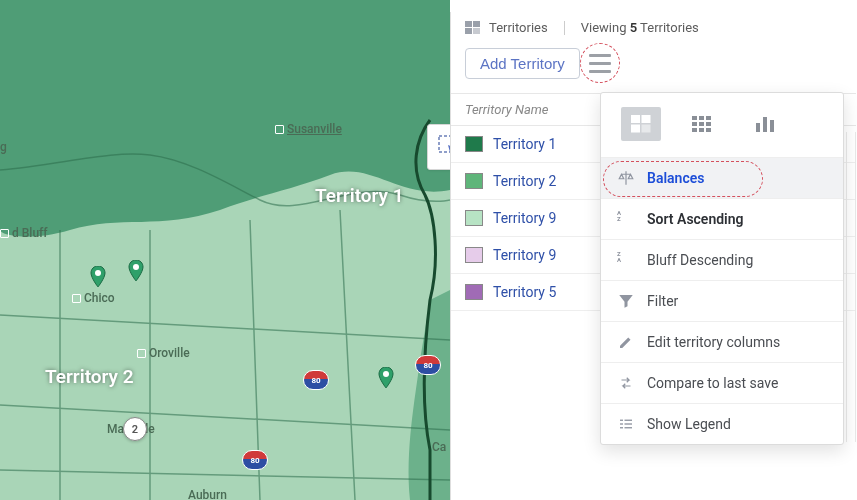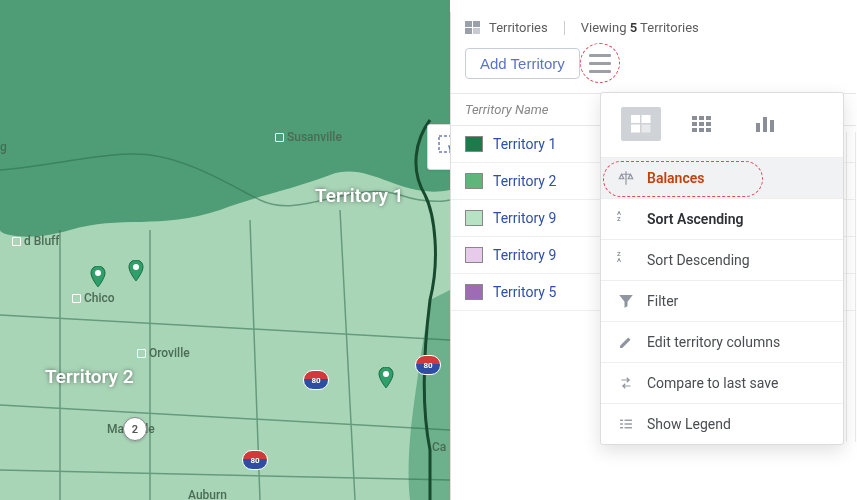--- a/index.html
+++ b/index.html
@@ -23,21 +23,21 @@
   .burger-ring { position:absolute; inset:0; border:1.5px dashed #d4505d; border-radius:50%; }
   .th-row { border-top:1px solid #e7e7e7; border-bottom:1px solid #e7e7e7; padding:8px 14px; font-size:13px; font-style:italic; color:#888; }
   .terr-row { display:flex; align-items:center; gap:10px; padding:10px 14px; border-bottom:1px solid #eee; font-size:14px; color:#2f50a8; }
   .swatch { width:16px; height:14px; border:1px solid #888; flex:0 0 16px; }
   .terr-row .extra { margin-left:auto; display:flex; gap:6px; color:#888; }
   .menu-pop { position:absolute; top:80px; right:12px; width:242px; background:#fff; border:1px solid #dcdcdc; border-radius:3px; box-shadow:0 6px 18px rgba(0,0,0,.12); }
   .view-row { display:flex; gap:22px; padding:14px 20px 16px 20px; border-bottom:1px solid #eee; }
   .view-btn { width:40px; height:34px; background:#fff; display:flex; align-items:center; justify-content:center; border-radius:2px; color:#8a8f97; }
   .view-btn.active { background:#cfd2d6; color:#fff; }
   .m-item { display:flex; align-items:center; gap:12px; padding:11px 16px; font-size:14px; color:#4a4d52; border-bottom:1px solid #eee; position:relative; }
-  .m-item.selected { background:#f1f2f4; font-weight:600; color:#c2410c; }
+  .m-item.selected { background:#f1f2f4; font-weight:600; color:#1d4ed8; }
   .m-item.selected .pill { position:absolute; left:2px; top:3px; width:158px; height:34px; border:1.5px dashed #d4505d; border-radius:20px; pointer-events:none; }
   .m-item svg, .m-item .ico-txt { width:18px; height:18px; flex:0 0 18px; color:#9095a0; fill:#9095a0; }
   .ico-txt { display:flex; flex-direction:column; font-size:6px; font-weight:700; line-height:1; color:#9095a0; }
   .pan-border { position:absolute; right:0; top:120px; width:8px; height:310px; border-left:1px solid #e9e9e9; border-right:1px solid #e9e9e9; }
 </style>
 </head>
 <body>
 
 <div class="map-area">
   <svg class="map-bg" width="450" height="500">
@@ -48,22 +48,22 @@
       <path d="M0,170 C60,165 110,150 150,155 C190,160 230,185 260,200 C300,220 350,180 400,195 C430,205 450,200 450,200"></path>
       <path d="M60,230 L60,500 M150,230 L150,500 M250,220 L260,500 M340,210 L355,500"></path>
       <path d="M0,315 L450,340 M0,405 L450,430 M0,470 L450,480"></path>
     </g>
     <path d="M430,120 C415,140 410,170 425,195 C435,215 440,260 430,300 C425,340 420,400 430,450 L430,500" stroke="#174a2e" stroke-width="3" fill="none"></path>
   </svg>
 
   <div class="map-label" style="left:315px; top:184px;">Territory 1</div>
   <div class="map-label" style="left:45px; top:365px;">Territory 2</div>
 
-  <div class="city-label" style="left:275px; top:130px;"><span class="city-dot"></span><span>Susanville</span></div>
-  <div class="city-label" style="left:12px; top:226px;margin-top:8px;"><span class="city-dot"></span><span>d Bluff</span></div>
+  <div class="city-label" style="left:275px; top:122px;text-decoration:underline;"><span class="city-dot"></span><span>Susanville</span></div>
+  <div class="city-label" style="left:0px; top:226px;"><span class="city-dot"></span><span>d Bluff</span></div>
   <div class="city-label" style="left:72px; top:291px;"><span class="city-dot"></span><span>Chico</span></div>
   <div class="city-label" style="left:105px; top:346px;margin-left:32px;"><span class="city-dot"></span><span>Oroville</span></div>
   <div class="city-label" style="left:107px; top:422px;"><span>Ma   sville</span></div>
   <div class="city-label" style="left:188px; top:488px;"><span>Auburn</span></div>
   <div class="city-label" style="left:0px; top:140px;"><span>g</span></div>
   <div class="city-label" style="left:432px; top:440px;"><span>Ca</span></div>
 
   <svg class="map-pin" style="left:90px; top:266px;" viewBox="0 0 16 22">
       <path d="M8 0C4 0 1 3 1 7c0 5 7 14 7 14s7-9 7-14c0-4-3-7-7-7z" fill="#2fa06a" stroke="#1a6a43"></path>
       <circle cx="8" cy="7" r="3" fill="#fff"></circle>
@@ -208,21 +208,21 @@
           <span>A</span>
           <span>Z</span>
         </div>
       <span>Sort Ascending</span>
     </div>
     <div class="m-item">
       <div class="ico-txt">
           <span>Z</span>
           <span>A</span>
         </div>
-      <span>Sort Descending</span>
+      <span>Bluff Descending</span>
     </div>
     <div class="m-item">
       <svg viewBox="0 0 24 24">
           <path d="M3 4h18l-7 9v6l-4 2v-8z" fill="#9095a0"></path>
         </svg>
       <span>Filter</span>
     </div>
     <div class="m-item">
       <svg viewBox="0 0 24 24">
           <path d="M4 17l11-11 3 3L7 20H4z" fill="#9095a0"></path>

